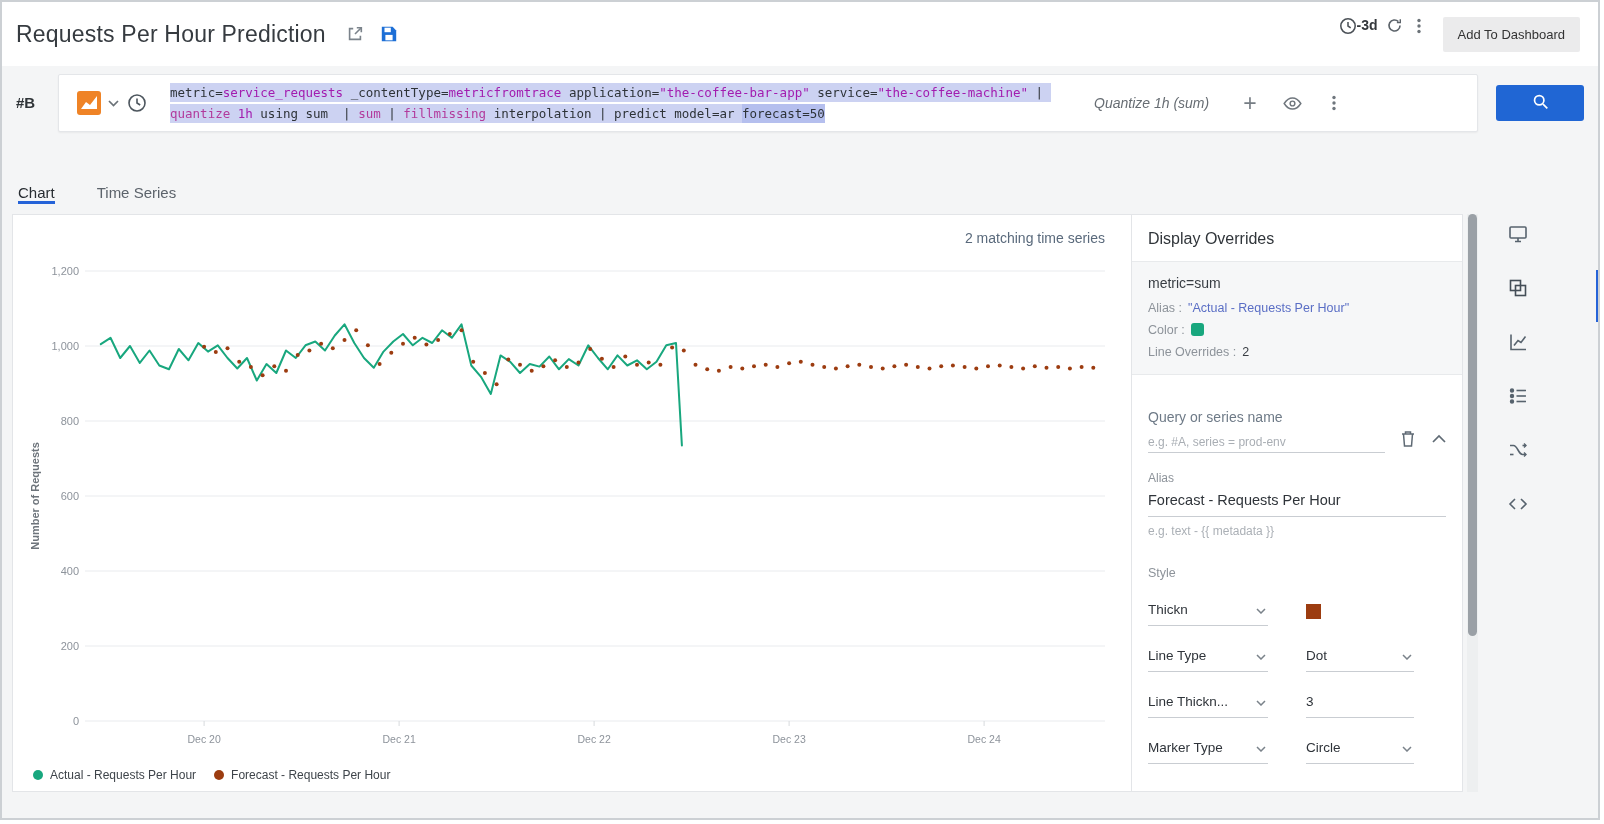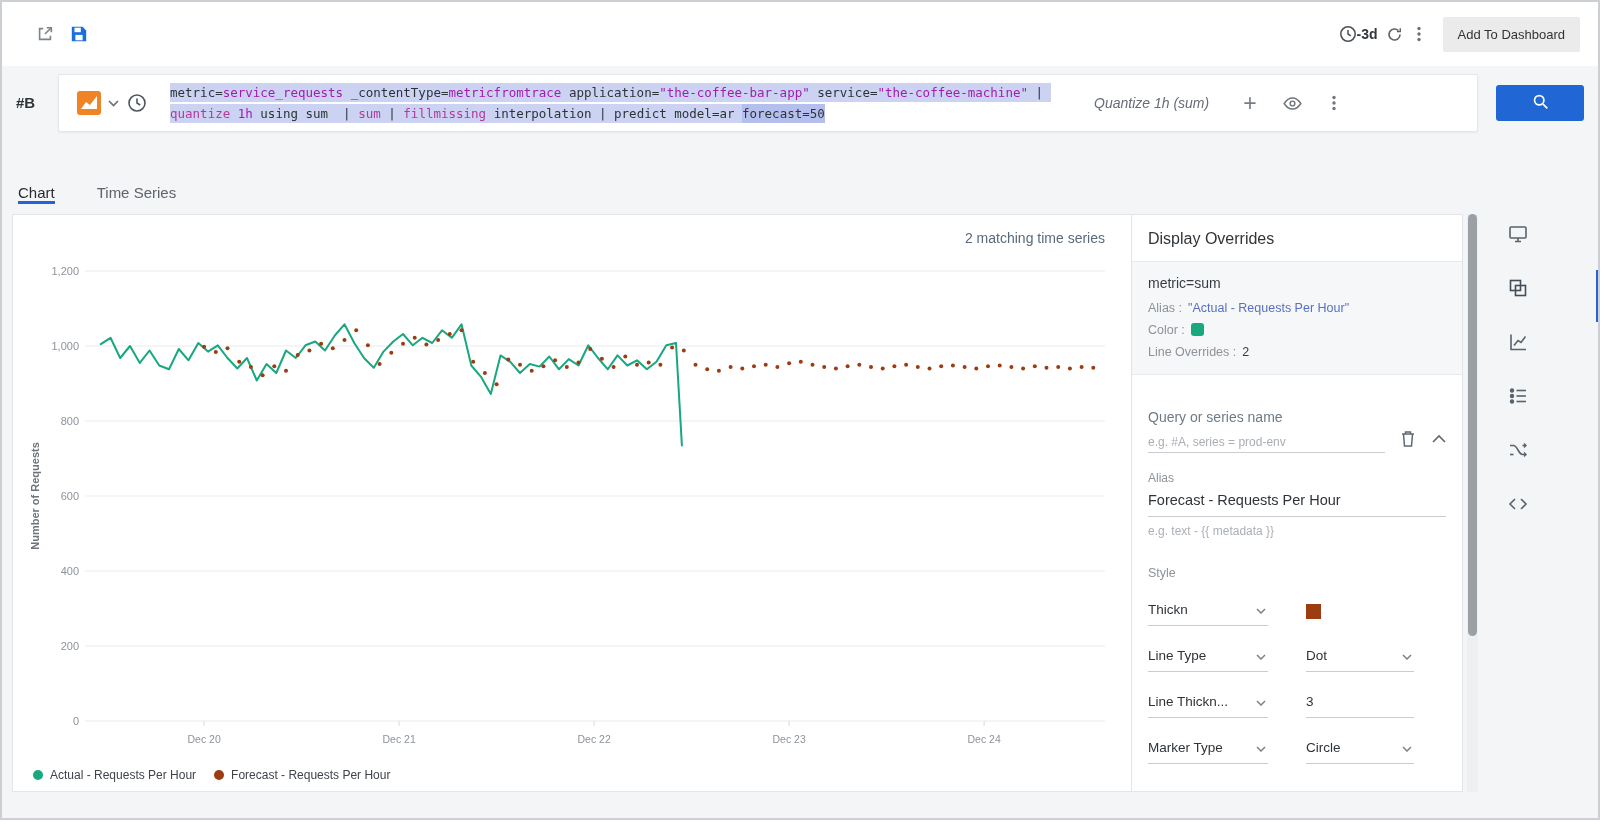--- a/index.html
+++ b/index.html
@@ -14,21 +14,21 @@
     background: #fff;
     overflow: hidden;
     position: relative;
   }
   
   .header { height: 64px; display: flex; align-items: center; padding: 0 18px 0 14px; background: #fff; }
   .page-title { font-size: 23px; font-weight: 400; color: #363b40; letter-spacing: .2px; }
   .hicon { display: inline-flex; align-items: center; cursor: pointer; }
   .share-ic { margin-left: 20px; }
   .save-ic { margin-left: 16px; }
-  .header-right { margin-left: auto; display: flex; align-items: center; gap: 8px; }
+  .header-right { margin-left: auto; display: flex; align-items: flex-start; gap: 8px; }
   .time-range { font-size: 14px; font-weight: bold; color: #34383c; margin-left: -8px; }
   .add-dash-btn {
     background: #ebebec; border: none; border-radius: 2px;
     padding: 10px 15px; font-size: 13px; color: #333; cursor: pointer;
     font-family: "Liberation Sans", sans-serif; margin-left: 8px;
   }
   
   .content { background: #f4f5f6; height: 752px; }
   .query-area { display: flex; align-items: flex-start; padding: 8px 14px 0 14px; }
   .query-id { width: 42px; padding-top: 20px; font-size: 15px; font-weight: bold; color: #2f3438; }
@@ -102,20 +102,21 @@
   .icon-rail { width: 120px; position: relative; display: flex; flex-direction: column; align-items: flex-start; padding: 10px 0 0 30px; gap: 34px; height: 578px; }
   .rail-ic { cursor: pointer; display: inline-flex; }
   .active-indicator { position: absolute; right: -2px; top: 56px; width: 4px; height: 52px; background: #2563d8; }
 </style>
 </head>
 <body>
 
 <div class="frame">
 
   <div class="header">
+    <div class="page-title">Requests Per Hour Prediction</div>
     <span class="hicon share-ic">
       <svg width="18" height="18" viewBox="0 0 20 20" fill="none" stroke="#7b838b" stroke-width="1.8">
           <path d="M8 4H4v12h12v-4"></path>
           <path d="M12 3h5v5"></path>
           <path d="M17 3l-7 7"></path>
         </svg>
     </span>
     <span class="hicon save-ic">
       <svg width="18" height="18" viewBox="0 0 20 20">
           <path fill="#1d6fd6" d="M2 2h12l4 4v12H2z"></path>

